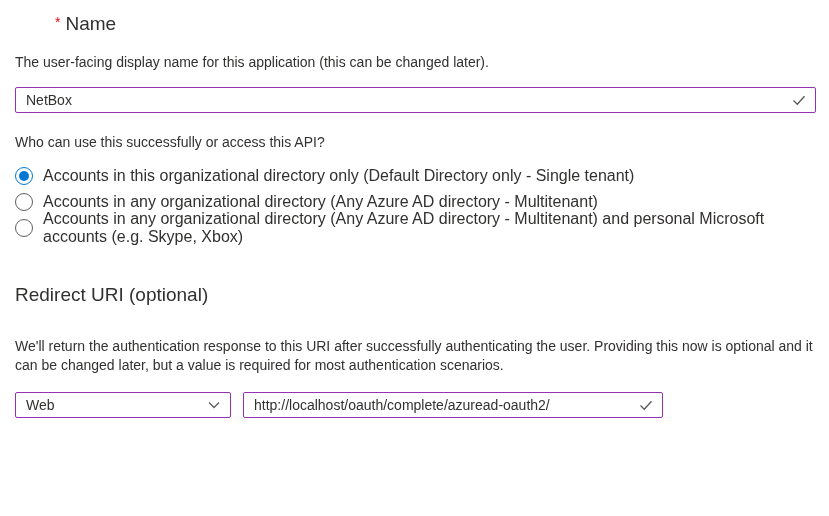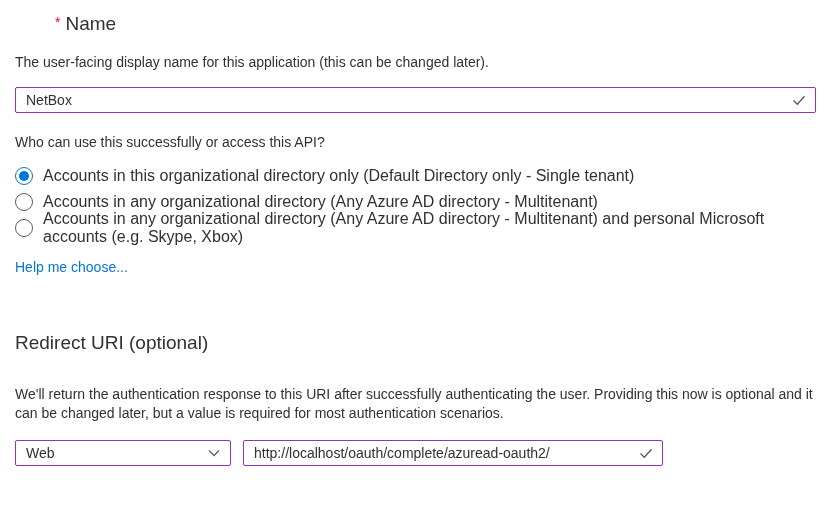--- a/index.html
+++ b/index.html
@@ -95,21 +95,21 @@
 
   .help-link {
     display: inline-block;
     margin-top: 18px;
     color: #0078d4;
     font-size: 14px;
     text-decoration: none;
     cursor: pointer;
   }
 
-  .ru-title { margin-top: 56px; }
+  .ru-title { margin-top: 42px; }
   .ru-desc  { margin-top: 30px; max-width: 800px; }
 
   .bottom-row {
     margin-top: 17px;
     display: flex;
     gap: 12px;
     align-items: center;
   }
   .select-box {
     position: relative;
@@ -165,21 +165,20 @@
     <div class="radio-row">
       <span class="radio-circle"></span>
       <span class="radio-label">Accounts in any organizational directory (Any Azure AD directory - Multitenant)</span>
     </div>
     <div class="radio-row">
       <span class="radio-circle"></span>
       <span class="radio-label">Accounts in any organizational directory (Any Azure AD directory - Multitenant) and personal Microsoft accounts (e.g. Skype, Xbox)</span>
     </div>
   </div>
 
-  <a class="help-link">Help me choose...</a>
 
   
   <h2 class="section-title ru-title">Redirect URI (optional)</h2>
 
   <p class="desc ru-desc">We'll return the authentication response to this URI after successfully authenticating the user. Providing this now is optional and it can be changed later, but a value is required for most authentication scenarios.</p>
 
   <div class="bottom-row">
     <div class="select-box">
       <span>Web</span>
       <svg class="chevron-icon" viewBox="0 0 14 14">

